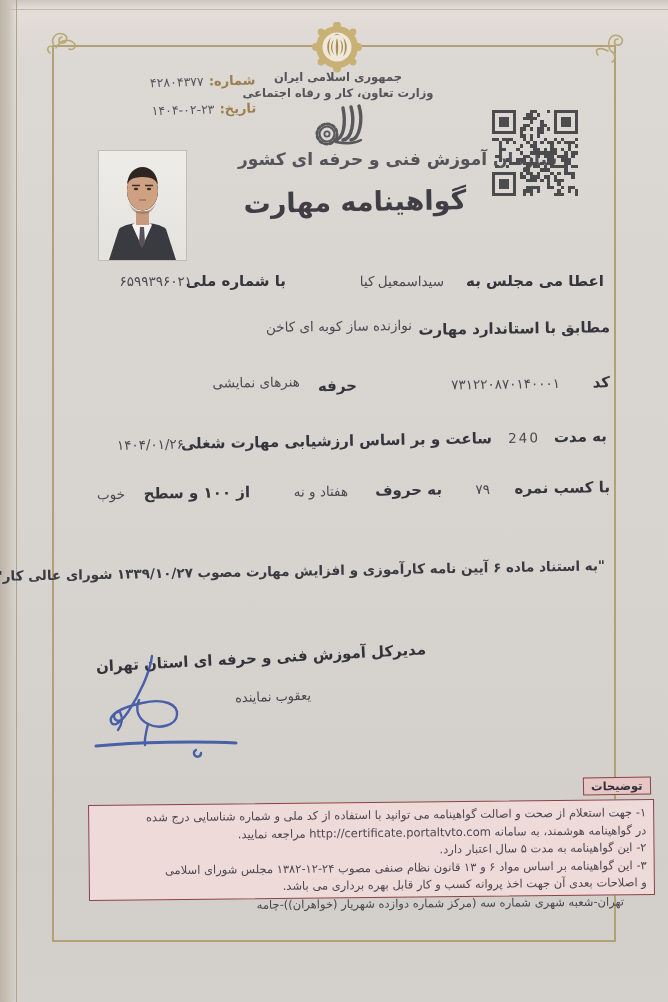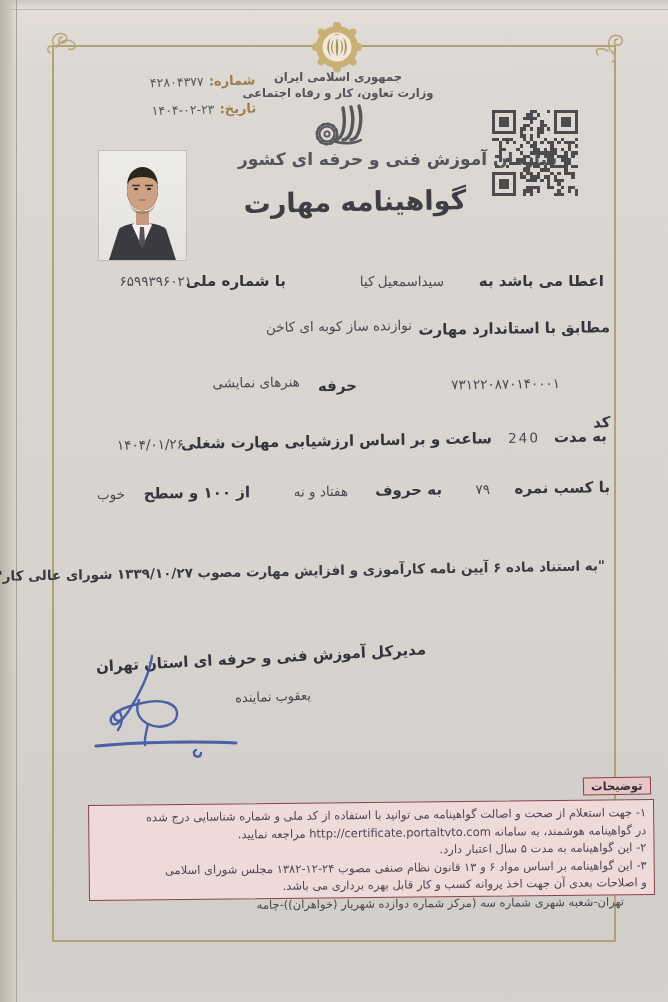--- a/index.html
+++ b/index.html
@@ -331,33 +331,33 @@
       <rect x="19" y="1" width="5" height="5" fill="#dcd9d4"></rect>
       <rect x="20" y="2" width="3" height="3" fill="#4c4c4e"></rect>
       <rect x="0" y="18" width="7" height="7" fill="#4c4c4e"></rect>
       <rect x="1" y="19" width="5" height="5" fill="#dcd9d4"></rect>
       <rect x="2" y="20" width="3" height="3" fill="#4c4c4e"></rect>
     </svg>
 
   <div class="title">گواهینامه مهارت</div>
 
   <div class="row" style="top:270px;">
-    <span class="lbl" style="right:8px;">اعطا می باشد به</span>
+    <span class="lbl" style="right:8px;">اعطا می مجلس به</span>
     <span class="val" style="right:168px;font-family:Liberation Serif, serif;">سیداسمعیل کیا</span>
     <span class="lbl" style="right:326px;">با شماره ملی</span>
     <span class="val num" style="right:420px;margin-left:16px;">۶۵۹۹۳۹۶۰۲۱</span>
   </div>
 
   <div class="row" style="top:320px;transform:rotate(-0.8deg);">
     <span class="lbl" style="right:2px;">مطابق با استاندارد مهارت</span>
     <span class="val" style="right:200px;top:-2px;">نوازنده ساز کوبه ای کاخن</span>
   </div>
 
   <div class="row" style="top:375px;transform:rotate(-0.8deg);">
-    <span class="lbl" style="right:2px;margin-top:40px;">کد</span>
+    <span class="lbl" style="right:2px;">کد</span>
     <span class="val num" style="right:52px;">۷۳۱۲۲۰۸۷۰۱۴۰۰۰۱</span>
     <span class="lbl" style="right:255px;">حرفه</span>
     <span class="val" style="right:312px;top:-2px;">هنرهای نمایشی</span>
   </div>
 
   <div class="row" style="top:430px;transform:rotate(-1deg);">
     <span class="lbl" style="right:5px;">به مدت</span>
     <span class="val num" style="right:72px;">240</span>
     <span class="lbl" style="right:120px;">ساعت و بر اساس ارزشیابی مهارت شغلی</span>
     <span class="val num" style="right:428px;letter-spacing:1px;">۱۴۰۴/۰۱/۲۶</span>

